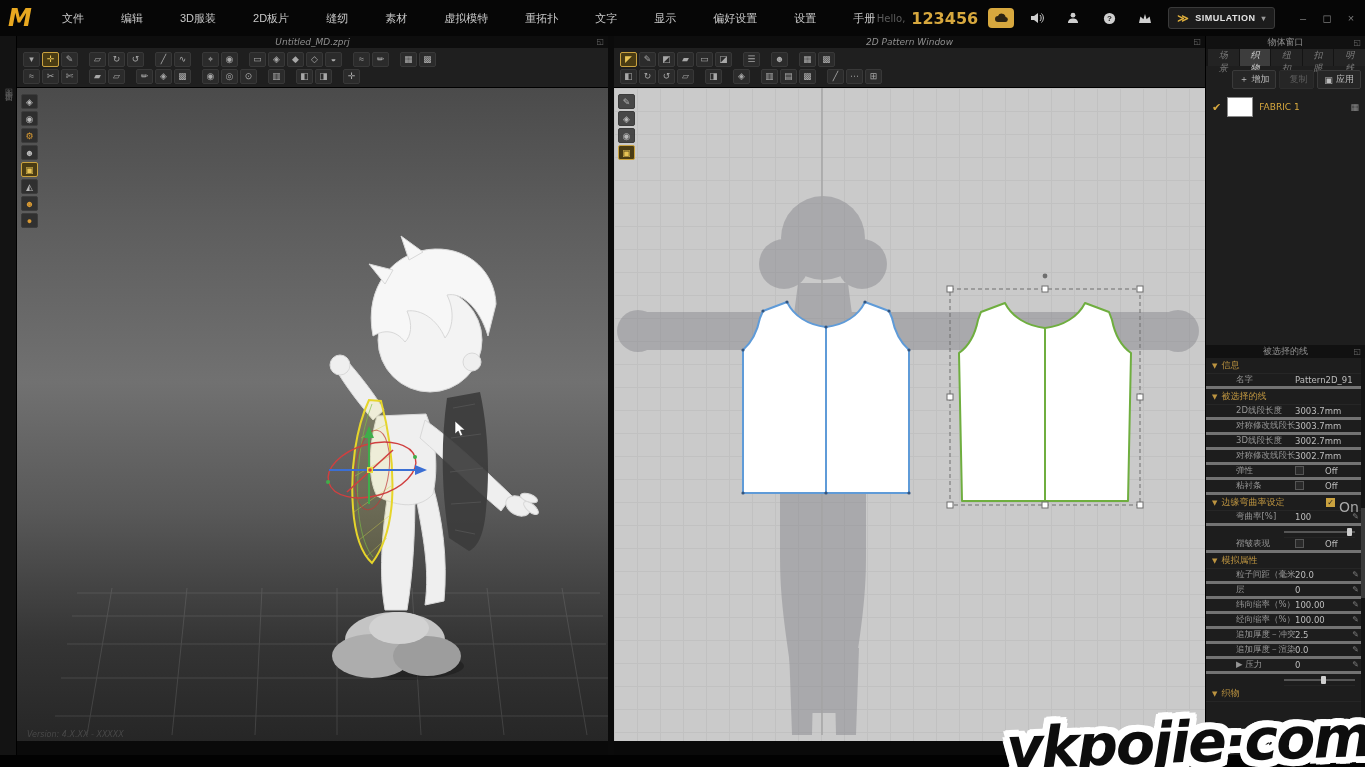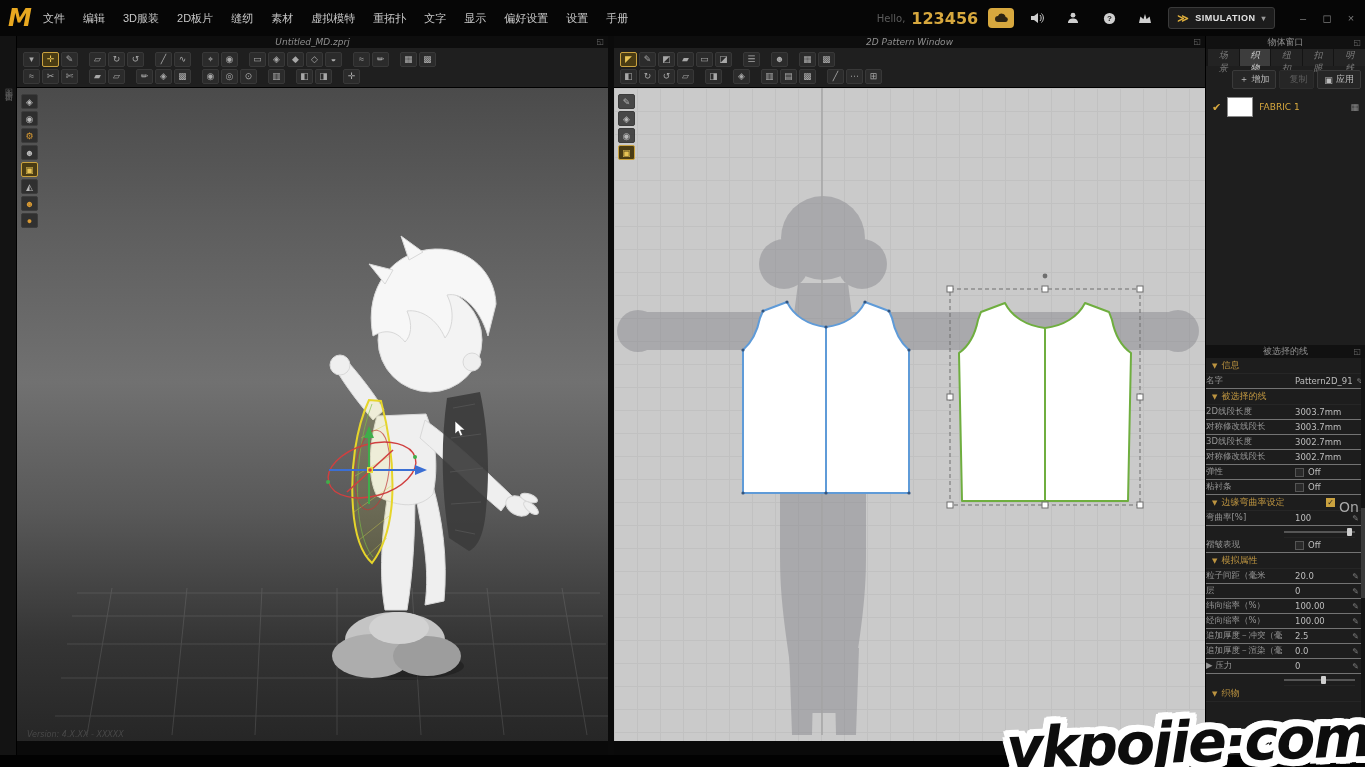--- a/index.html
+++ b/index.html
@@ -6,21 +6,21 @@
   html,body { width:1365px; height:767px; overflow:hidden; background:#000;
     font-family:"DejaVu Sans","Liberation Sans",sans-serif; }
   .app { position:relative; width:1365px; height:767px; background:#0a0a0a; }
 
   
   .topbar { position:absolute; left:0; top:0; width:1365px; height:36px; background:#060606;
     display:flex; align-items:center; z-index:30; }
   .logo { width:34px; height:30px; margin-left:3px; color:#e8a820; font-weight:bold;
     font-size:24px; font-style:italic; text-align:center; line-height:30px; }
   .menus { display:flex; gap:14px; margin-left:4px; }
-  .menu { background:none; border:none; color:#c9c9c9; font-size:11px; cursor:pointer; padding:2px 2px; }
+  .menu { background:none; border:none; color:#c9c9c9; font-size:11px; cursor:pointer; padding:2px 2px;margin-left:19px; }
   .top-right { position:absolute; right:6px; top:0; height:36px; display:flex; align-items:center; gap:10px; }
   .greeting { color:#5c5c5c; font-size:10px; }
   .account { color:#d7a83e; font-size:16px; font-weight:bold; margin-left:-4px; }
   .tico { width:26px; height:20px; border:none; background:transparent; display:flex;
     align-items:center; justify-content:center; cursor:pointer; border-radius:4px; }
   .tico.hl { background:#d7a83e; }
   .tico svg { display:block; }
   .sim-btn { height:22px; background:#1c1c1c; border:1px solid #3a3a3a; border-radius:3px;
     color:#e5e5e5; font-size:9px; font-weight:bold; letter-spacing:.5px; display:flex;
     align-items:center; gap:6px; padding:0 8px; cursor:pointer; }
@@ -86,24 +86,24 @@
   .fab-swatch { width:26px; height:20px; background:#fff; border:1px solid #888; }
   .fab-name { color:#d7a83e; font-size:9px; flex:1; }
   .fab-ico { color:#8a8a8a; font-size:9px; }
 
   .prop-ed { flex:1; display:flex; flex-direction:column; background:#1d1d1d; overflow:hidden; }
   .pe-rows { flex:1; overflow:hidden; padding-bottom:2px; position:relative; }
   .pe-head { display:flex; align-items:center; gap:4px; height:16px; padding:0 6px;
     color:#bd9440; font-size:9px; border-bottom:1px solid #262626; cursor:pointer; }
   .pe-head .tri { font-size:7px; color:#bd9440; }
   .pe-head .spacer { flex:1; }
-  .pe-row { display:flex; align-items:center; height:15px; padding:0 6px 0 0;
-    border-bottom:1px solid #737373; }
+  .pe-row { display:flex; align-items:center; height:15px; padding:0 6px 0 30px;
+    border-bottom:3px solid #737373; }
   .pe-label { color:#969696; font-size:8.5px; flex:1; white-space:nowrap; overflow:hidden; }
-  .pe-right { display:flex; align-items:flex-end; gap:4px; width:64px; flex-shrink:0; }
+  .pe-right { display:flex; align-items:flex-start; gap:21px; width:64px; flex-shrink:0; }
   .pe-value { color:#bdbdbd; font-size:8.5px; flex:1; }
   .pencil { color:#7a7a7a; font-size:8px; cursor:pointer; }
   .cb { width:9px; height:9px; border:1px solid #555; background:#2a2a2a; font-size:8px;
     line-height:8px; text-align:center; color:#222; cursor:pointer; flex-shrink:0; }
   .cb.checked { background:#caa23f; border-color:#caa23f; }
   .cb-label { color:#a8a8a8; font-size:14px;margin-top:8px; }
   .pe-slider { position:relative; height:12px; margin:0 10px 0 78px; border-bottom:1px solid #242424; cursor:pointer; }
   .pe-slider .track { position:absolute; left:0; right:0; top:5px; height:2px; background:#555; }
   .pe-slider .handle { position:absolute; top:2px; width:5px; height:8px; background:#cfcfcf;
     border-radius:1px; margin-left:-2px; }

